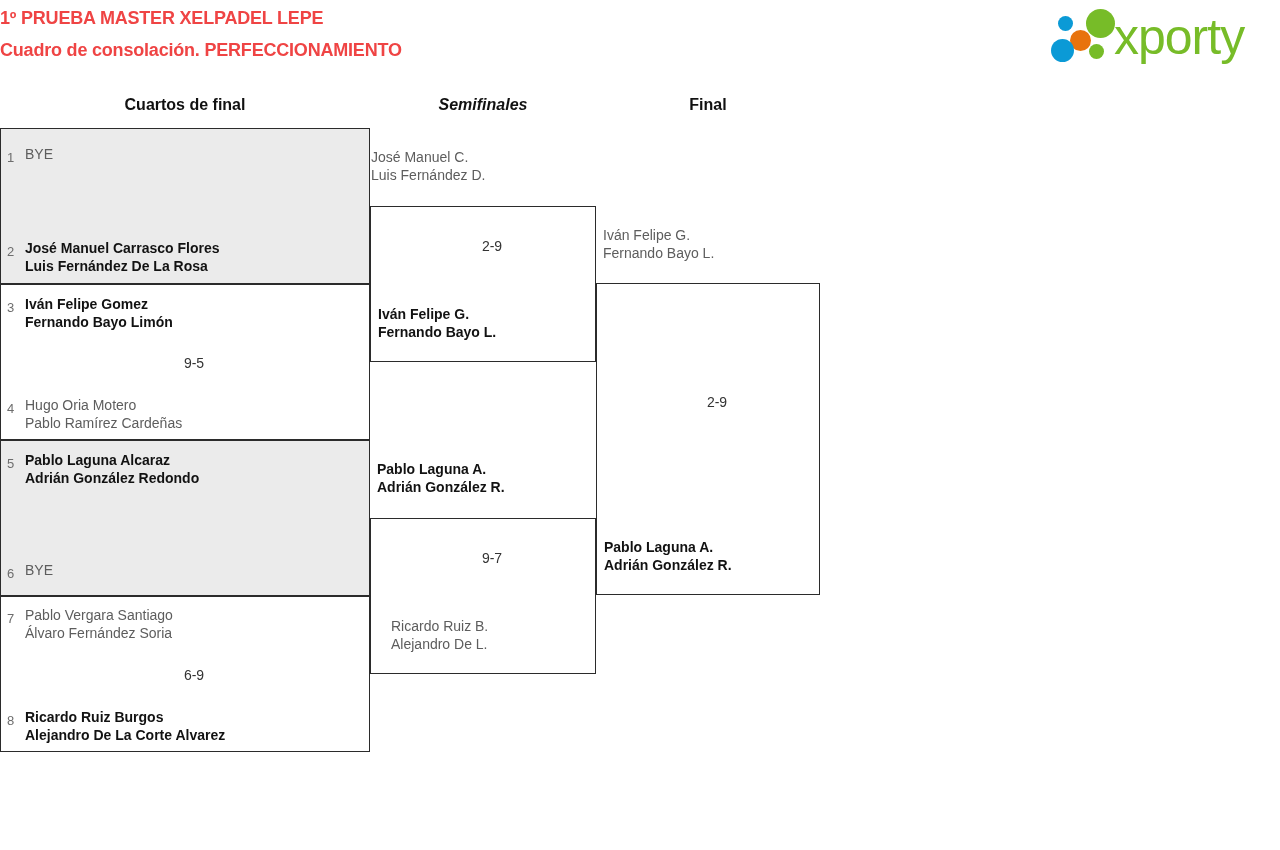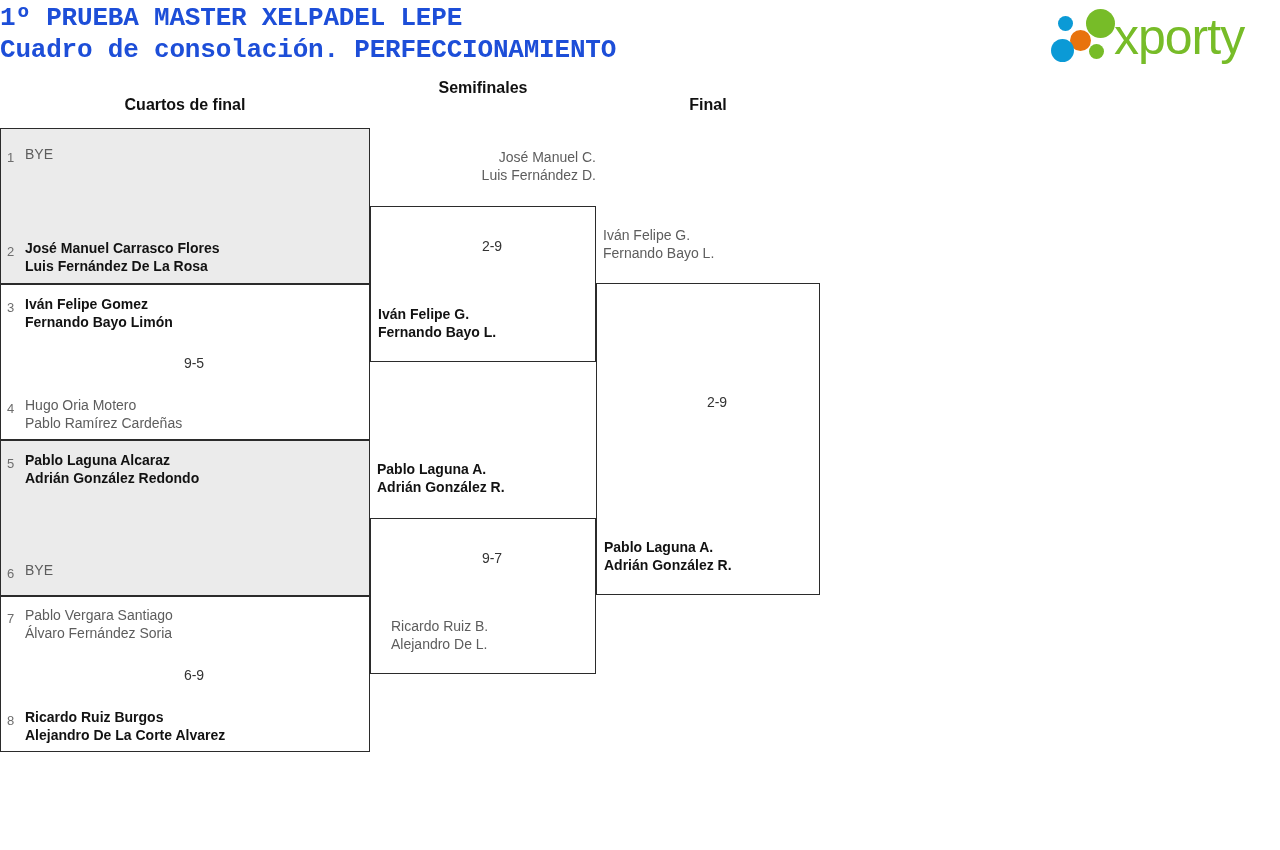--- a/index.html
+++ b/index.html
@@ -22,27 +22,26 @@
     left: 0; top: 0;
     width: 1280px;
     height: 80px;
   }
   #title-block {
     position: absolute;
     left: 0; top: 2px;
     width: 900px;
   }
   .title-line {
-    font-size: 26px;
+    font-size: 18px;
     font-weight: bold;
     line-height: 32px;
-    color: #1d4ed8;
+    color: #ef4444;
     white-space: nowrap;
     letter-spacing: -0.2px;
-    font-family: Liberation Mono, monospace;
   }
 
   
   #logo {
     position: absolute;
     left: 1048px; top: 6px;
     width: 228px;
     height: 62px;
   }
   #logo-dots {
@@ -70,21 +69,21 @@
   
   .round-header {
     position: absolute;
     font-size: 16px;
     font-weight: bold;
     color: #111111;
     text-align: center;
     white-space: nowrap;
   }
   #round-h-0 { left: 0px;   top: 96px; width: 370px; }
-  #round-h-1 { left: 370px; top: 79px; width: 226px; }
+  #round-h-1 { left: 370px; top: 96px; width: 226px; font-style: italic; }
   #round-h-2 { left: 596px; top: 96px; width: 224px; }
 
   
   #bracket { position: absolute; left: 0; top: 0; width: 1280px; height: 850px; }
 
   .match {
     position: absolute;
     box-sizing: border-box;
     border: 1px solid #2b2b2b;
     background: #ffffff;
@@ -217,21 +216,21 @@
     <div class="score" style="left:0px; top:70px; width:370px;">6-9</div>
     <div class="slot" style="top:111px; width:370px;">
       <span class="seed">8</span>
       <span class="names winner">
         <span class="nm">Ricardo Ruiz Burgos</span>
         <span class="nm">Alejandro De La Corte Alvarez</span>
       </span>
     </div>
   </div>
 
-  <div class="slot single" style="left:370px; top:148px; width:226px; padding-left:19px;text-align:right;">
+  <div class="slot single" style="left:370px; top:148px; width:226px; padding-left:1px;">
     <span class="names loser">
       <span class="nm">José Manuel C.</span>
       <span class="nm">Luis Fernández D.</span>
     </span>
   </div>
 
   <div class="match" style="left:370px; top:206px; width:226px; height:156px;">
     <div class="score" style="left:0px; top:31px; width:226px;">2-9</div>
     <div class="slot" style="top:98px; width:226px; padding-left:7px;">
       <span class="names winner">

